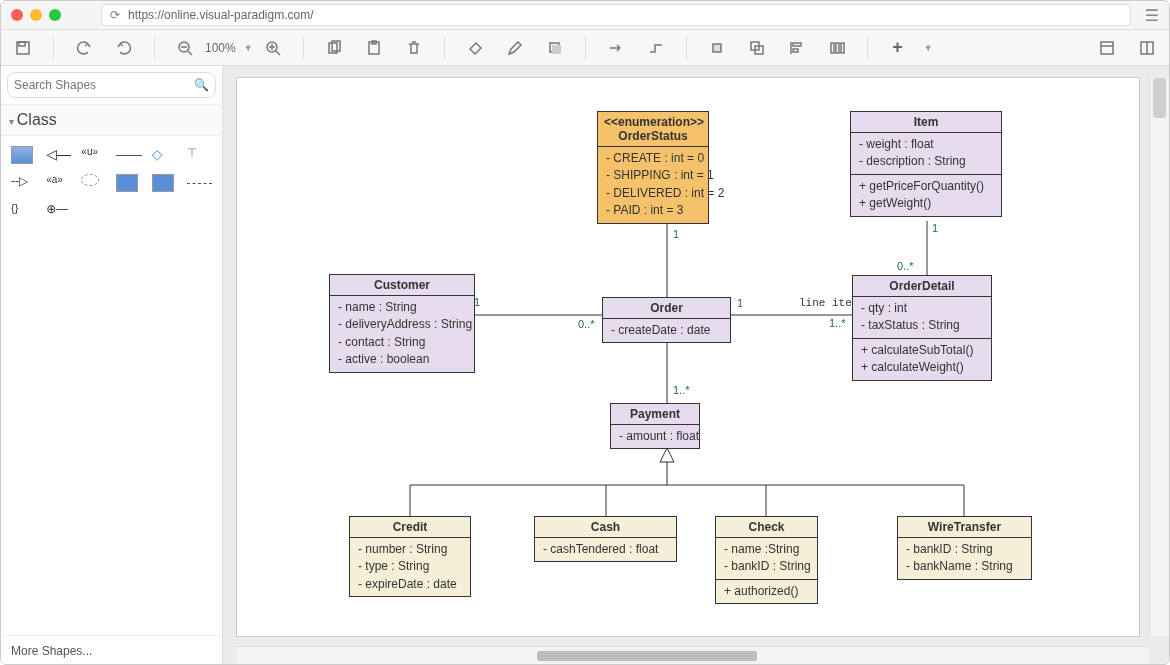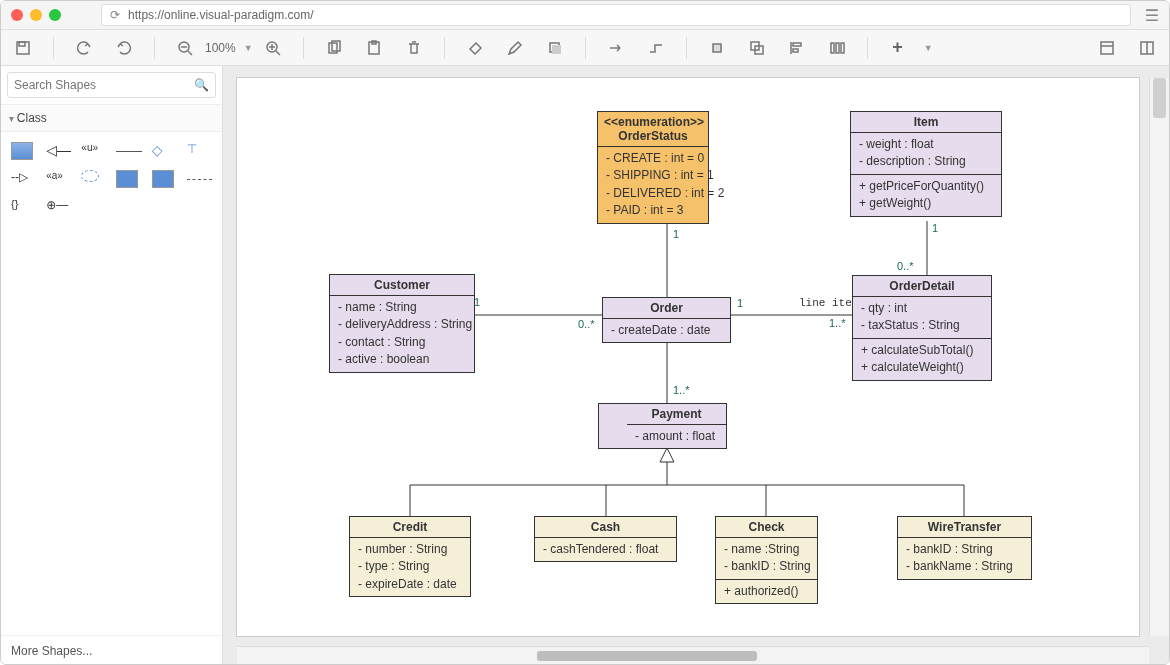--- a/index.html
+++ b/index.html
@@ -18,23 +18,23 @@
 .toolbar { height: 36px; background: #f7f7f7; border-bottom: 1px solid #ddd; display: flex; align-items: center; padding: 0 8px; gap: 12px; color:#666; }
 .tbtn { width: 28px; height: 28px; display: inline-flex; align-items: center; justify-content: center; border-radius: 2px; }
 .tsep { width: 1px; height: 22px; background: #ddd; margin: 0 4px; }
 .zoom { display: flex; align-items: center; gap: 4px; }
 .zoom span { padding: 0 2px; }
 
 
 .main { display: flex; height: calc(665px - 29px - 36px); }
 .sidebar { width: 222px; border-right: 1px solid #ddd; background: #fff; display:flex; flex-direction:column; }
 .search { padding: 6px; border-bottom:1px solid #eee; }
-.search-inner { display:flex; align-items:center; border:1px solid #ddd; border-radius:3px; height:26px; padding:0 6px; color:#888; }
+.search-inner { display:flex; align-items:center; border:1px solid #ddd; border-radius:8px; height:26px; padding:0 6px; color:#888; }
 .search-inner input { border:none; outline:none; flex:1; font-size:12px; }
-.catlabel { padding: 6px 8px; color:#444; font-size:12px; border-bottom:1px solid #eee; background:#fafafa; }
+.catlabel { padding: 6px 8px; color:#444; font-size:16px; border-bottom:1px solid #eee; background:#fafafa; }
 .catlabel::before { content:"▾ "; color:#888; font-size:10px; }
 .palette { padding: 10px; display:grid; grid-template-columns: repeat(6, 1fr); gap:10px; }
 .picon { width:22px; height:18px; border:1px solid #999; background:#eef; }
 .moreshapes { margin-top:auto; padding:8px 10px; border-top:1px solid #eee; color:#555; }
 
 .canvas-wrap { flex:1; position:relative; background:#ebebeb; }
 .canvas { position:absolute; left:14px; top:12px; right:30px; bottom:30px; background:#fff; box-shadow: 0 0 0 1px #ccc; overflow:hidden; }
 .scroll-v { position:absolute; right:0; top:12px; bottom:30px; width:20px; background:#f3f3f3; border-left:1px solid #ddd; }
 .scroll-v .thumb { position:absolute; left:3px; right:3px; top:0; height:40px; background:#cfcfcf; border-radius:3px; }
 .scroll-h { position:absolute; left:14px; right:20px; bottom:0; height:20px; background:#f3f3f3; border-top:1px solid #ddd; }
@@ -313,21 +313,21 @@
         <div class="sec">
             <div class="row">- qty : int</div>
             <div class="row">- taxStatus : String</div>
           </div>
         <div class="sec">
             <div class="row">+ calculateSubTotal()</div>
             <div class="row">+ calculateWeight()</div>
           </div>
       </div>
 
-      <div class="uml lav" style="left:361px;top:325px;width:129px;padding-left:28px;">
+      <div class="uml lav" style="left:373px;top:325px;width:90px;">
         <div class="title">Payment</div>
         <div class="sec">
             <div class="row">- amount : float</div>
           </div>
       </div>
 
       <div class="uml" style="left:112px;top:438px;width:122px;">
         <div class="title">Credit</div>
         <div class="sec">
             <div class="row">- number : String</div>

